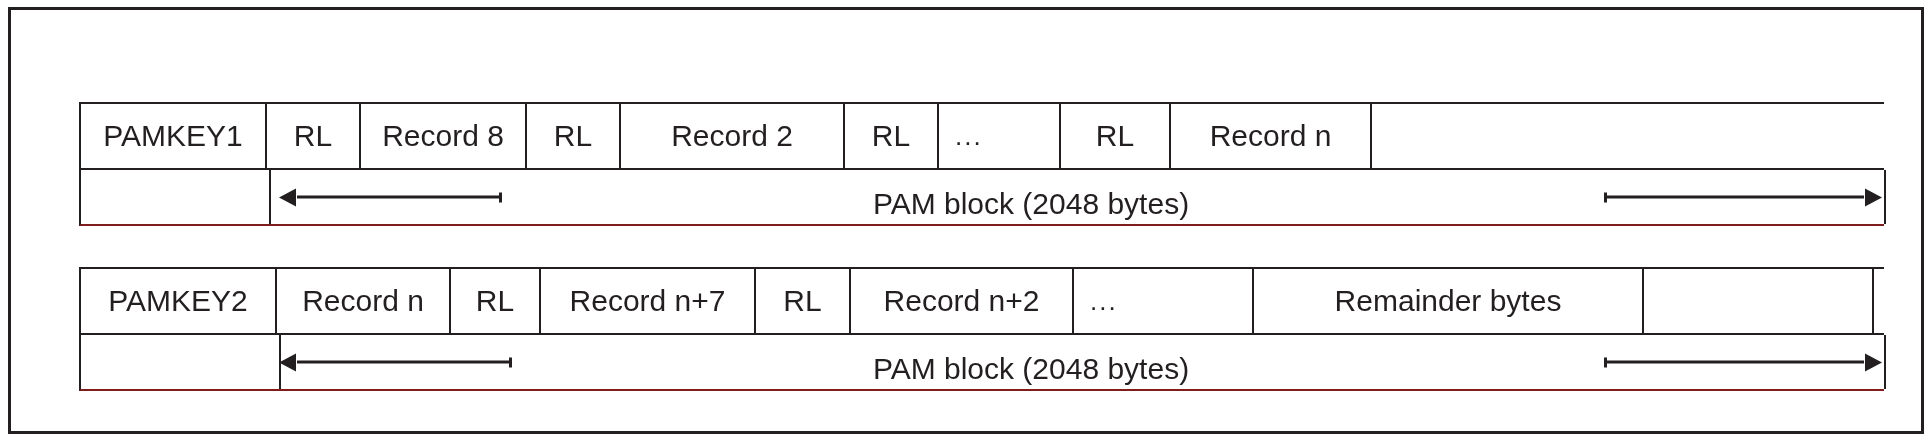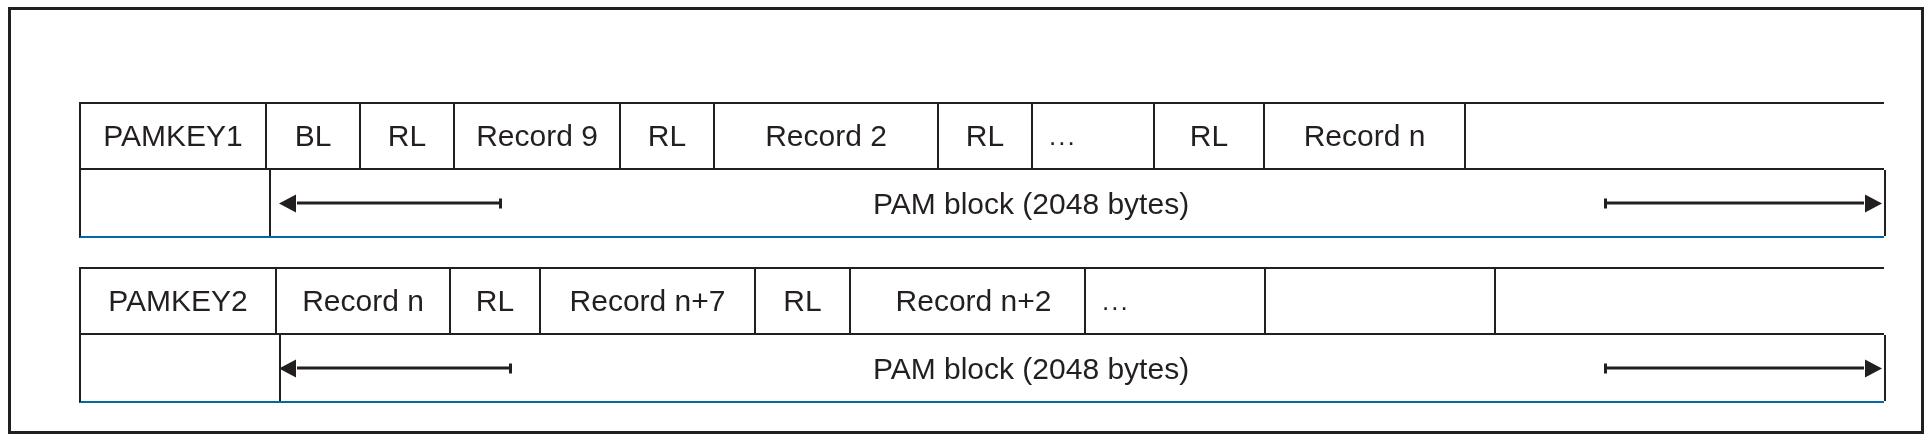--- a/index.html
+++ b/index.html
@@ -61,24 +61,24 @@
     justify-content: flex-start;
     padding-left: 16px;
     letter-spacing: 2px;
     font-size: 26px;
   }
   .cell.blank { }
 
   
   .span-row {
     position: relative;
-    height: 68px;
+    height: 56px;
     box-sizing: border-box;
     border-left: 2px solid #231f20;
-    border-bottom: 2px solid #0369a1;
+    border-bottom: 2px solid #7f1d1d;
   }
   .span-divider {
     position: absolute;
     top: 0;
     bottom: 0;
     width: 2px;
     background: #231f20;
   }
   .span-right-edge {
     position: absolute;
@@ -147,23 +147,22 @@
 </style>
 </head>
 <body>
 
 <div class="figure">
   <div class="outer-frame">
 
     <div class="pam-block block-1">
       <div class="cells-row">
         <div class="cell" style="width: 186px; flex: 0 0 186px;">PAMKEY1</div>
-        <div class="cell" style="width: 94px; flex: 0 0 94px;">BL</div>
         <div class="cell" style="width: 94px; flex: 0 0 94px;">RL</div>
-        <div class="cell" style="width: 166px; flex: 0 0 166px;">Record 9</div>
+        <div class="cell" style="width: 166px; flex: 0 0 166px;">Record 8</div>
         <div class="cell" style="width: 94px; flex: 0 0 94px;">RL</div>
         <div class="cell" style="width: 224px; flex: 0 0 224px;">Record 2</div>
         <div class="cell" style="width: 94px; flex: 0 0 94px;">RL</div>
         <div class="cell ellipsis" style="width: 122px; flex: 0 0 122px;">...</div>
         <div class="cell" style="width: 110px; flex: 0 0 110px;">RL</div>
         <div class="cell" style="width: 201px; flex: 0 0 201px;">Record n</div>
       </div>
       <div class="span-row">
         <div class="span-divider" style="left: 188px;"></div>
         <div class="span-right-edge" style="left: 1803px;"></div>
@@ -173,22 +172,23 @@
       </div>
     </div>
 
     <div class="pam-block block-2">
       <div class="cells-row">
         <div class="cell" style="width: 196px; flex: 0 0 196px;">PAMKEY2</div>
         <div class="cell" style="width: 174px; flex: 0 0 174px;">Record n</div>
         <div class="cell" style="width: 90px; flex: 0 0 90px;">RL</div>
         <div class="cell" style="width: 215px; flex: 0 0 215px;">Record n+7</div>
         <div class="cell" style="width: 95px; flex: 0 0 95px;">RL</div>
-        <div class="cell" style="width: 223px; flex: 0 0 223px; margin-left: 12px;">Record n+2</div>
+        <div class="cell" style="width: 223px; flex: 0 0 223px;">Record n+2</div>
         <div class="cell ellipsis" style="width: 180px; flex: 0 0 180px;">...</div>
+        <div class="cell" style="width: 390px; flex: 0 0 390px;">Remainder bytes</div>
         <div class="cell blank" style="width: 230px; flex: 0 0 230px;"></div>
       </div>
       <div class="span-row">
         <div class="span-divider" style="left: 198px;"></div>
         <div class="span-right-edge" style="left: 1803px;"></div>
         <div class="arrow left" style="left: 216px; width: 215px;"></div>
         <div class="arrow right" style="left: 1523px; width: 260px;"></div>
         <div class="span-label" style="left: 420px; width: 1060px;">PAM block (2048 bytes)</div>
       </div>
     </div>

